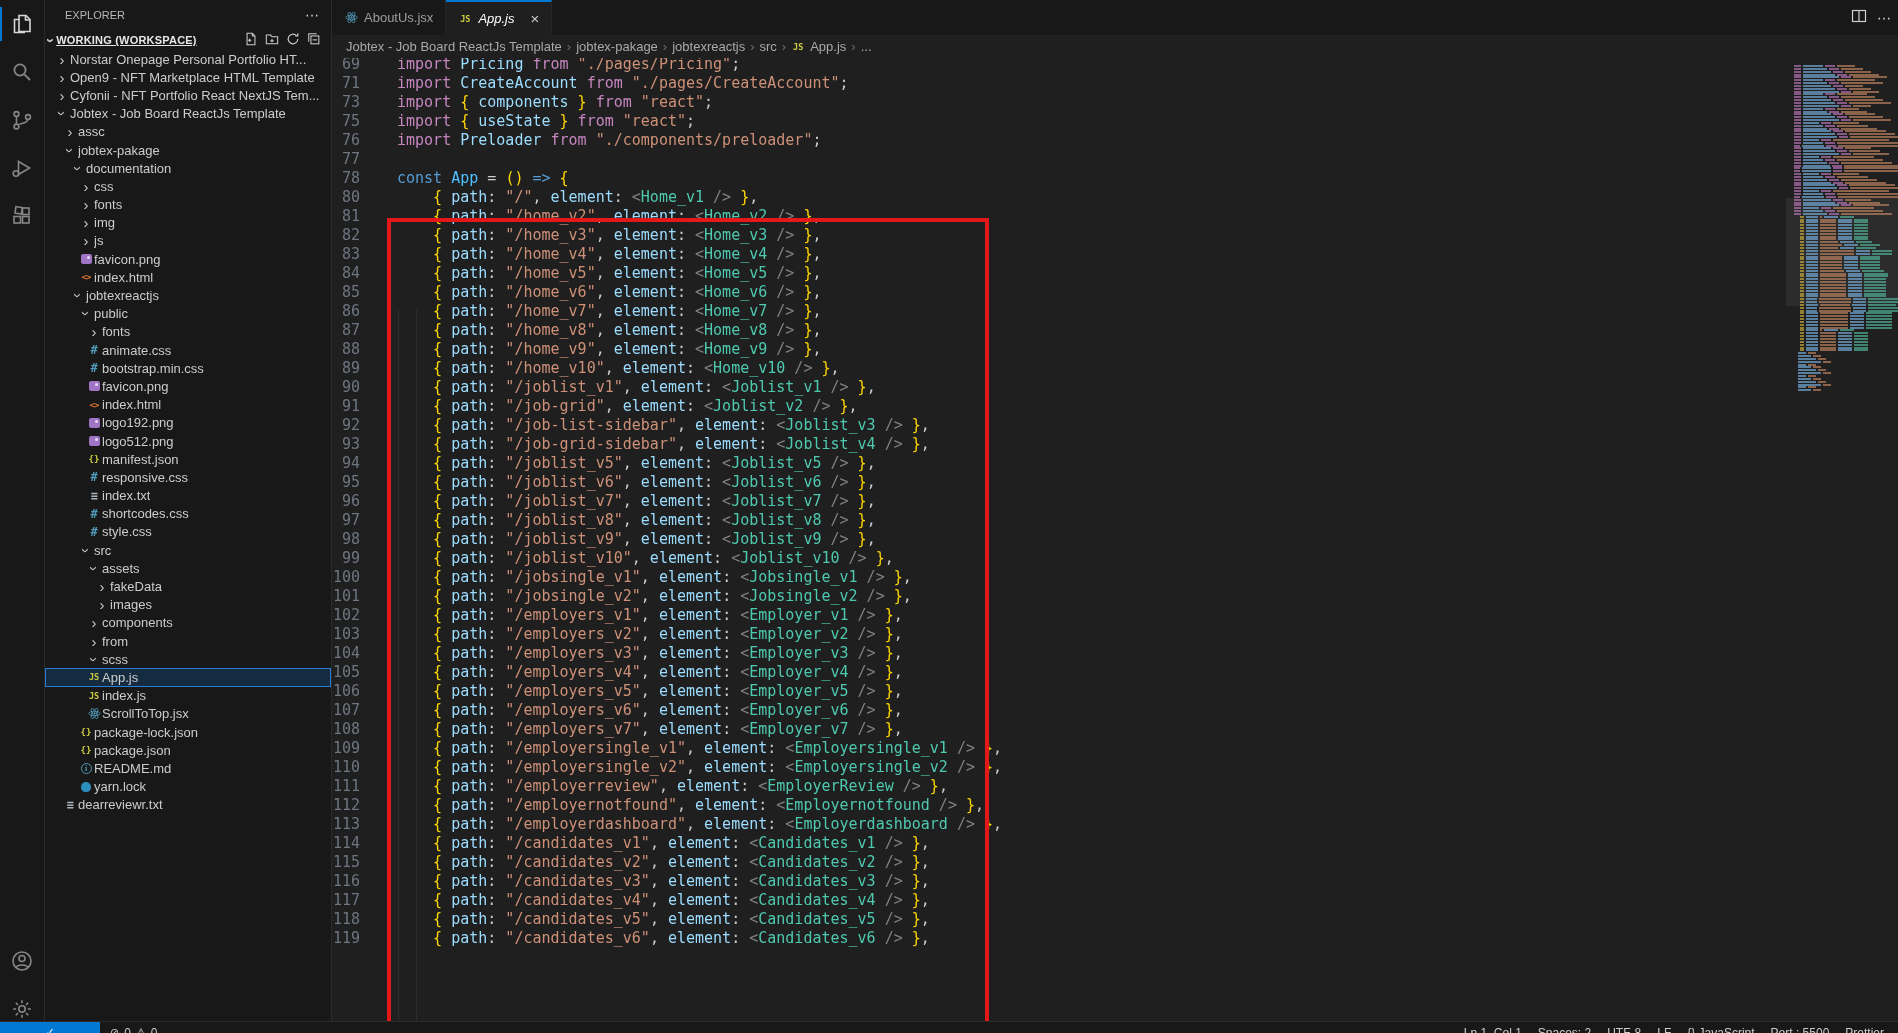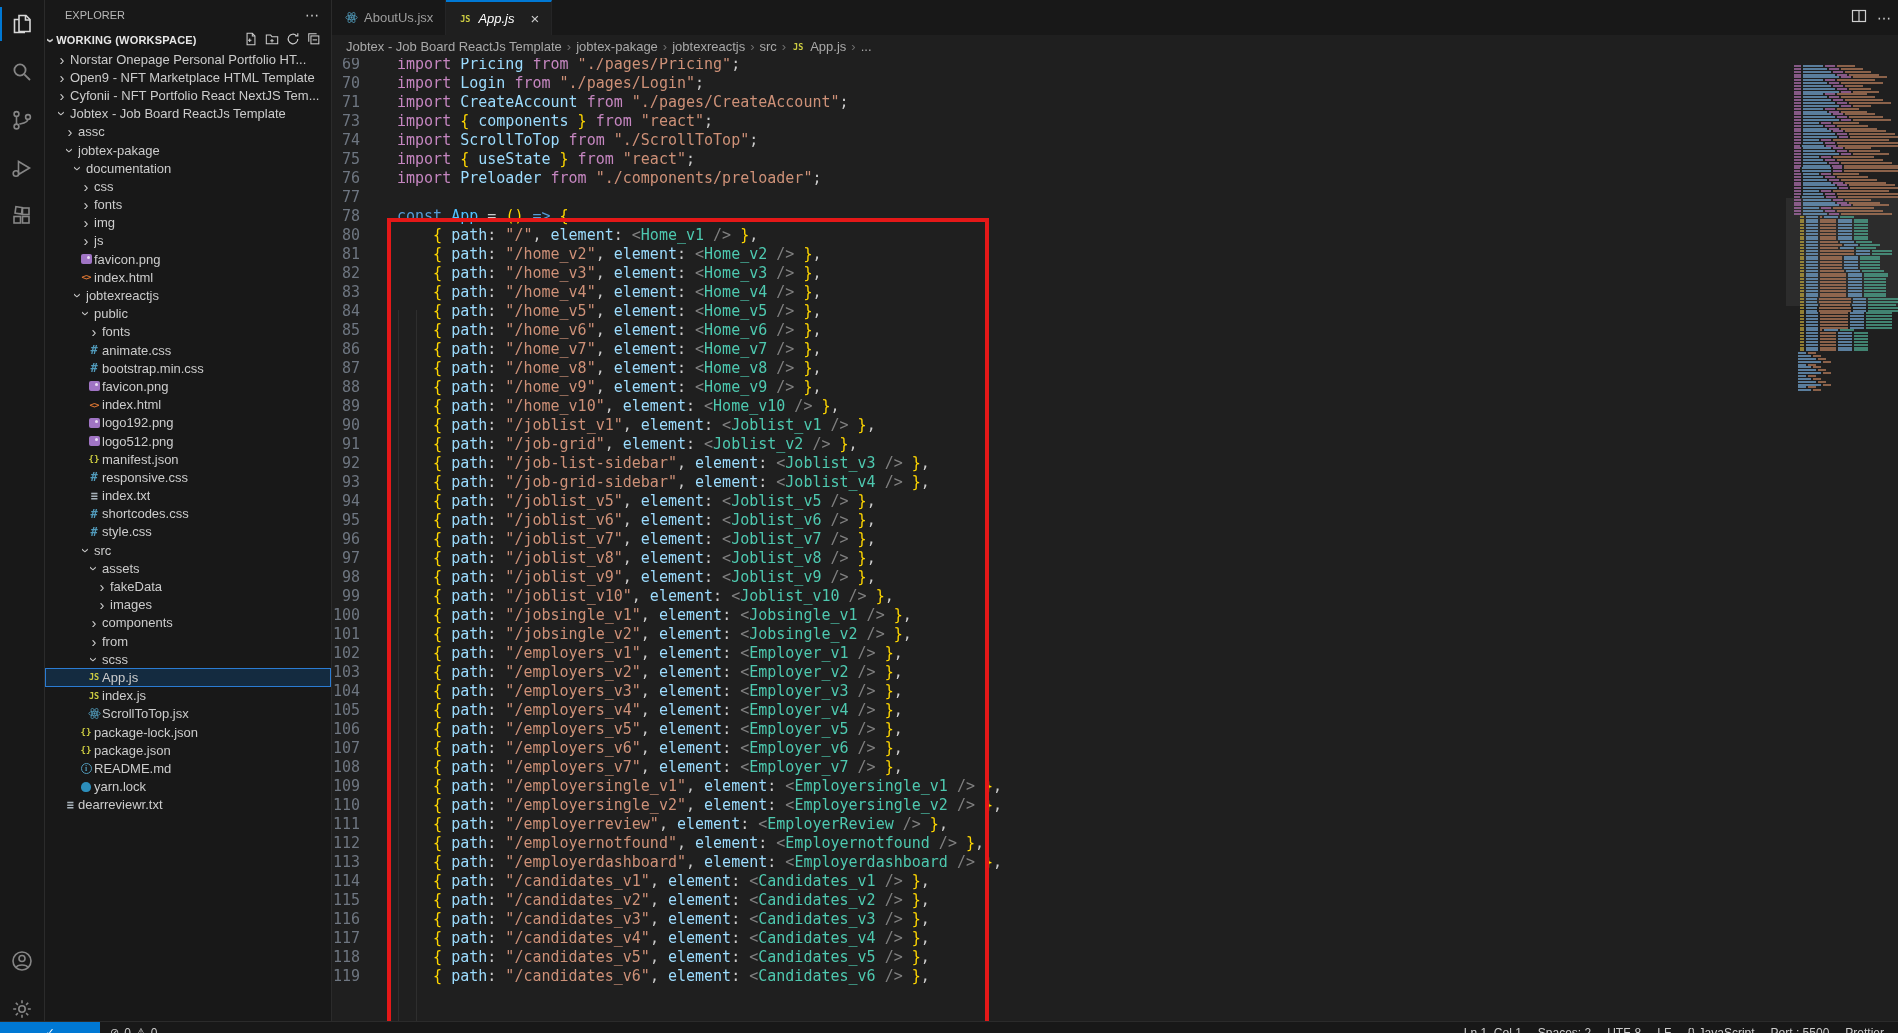--- a/index.html
+++ b/index.html
@@ -17,21 +17,21 @@
   .ab-item svg { width:24px; height:24px; }
 
   
   .sidebar { width:287px; background:#181818; border-right:1px solid #2b2b2b; flex:none;
     display:flex; flex-direction:column; color:#cccccc; z-index:7; overflow:hidden; }
   .sb-title { height:30px; display:flex; align-items:center; justify-content:space-between;
     padding:0 12px 0 20px; font-size:11px; color:#b8b8b8; }
   .sb-more { color:#cccccc; font-size:14px; cursor:pointer; }
   .sb-section { height:20px; display:flex; align-items:center; font-size:11px; font-weight:bold;
     color:#e7e7e7; padding:0 6px 0 4px; letter-spacing:.2px; }
-  .sb-section-label { flex:1; margin-left:2px; white-space:nowrap; overflow:hidden; }
+  .sb-section-label { flex:1; margin-left:2px; white-space:nowrap; overflow:hidden;text-decoration:underline; }
   .sb-actions { display:flex; gap:7px; align-items:center; margin-right:4px; }
   .sb-actions svg { width:14px; height:14px; }
 
   .tree { flex:none; }
   .trow { height:18.2px; display:flex; align-items:center; font-size:13px; white-space:nowrap;
     cursor:pointer; color:#cccccc; }
   .trow.selected { background:rgba(14,80,140,.35); outline:1px solid #2b7cd3; outline-offset:-1px; }
   .trow .slot { width:16px; flex:none; display:flex; align-items:center; justify-content:center; }
   .tlabel { overflow:hidden; text-overflow:clip; }
 
@@ -520,24 +520,22 @@
         <span class="bc-item">App.js</span>
         <span class="bc-sep">›</span>
         <span class="bc-item">...</span>
       </div>
 
     <div class="editor">
       <div class="guide g1"></div>
       <div class="guide g2"></div>
       <div class="code">
           <div class="line"><span class="ln">69</span><span class="lc"><span class="tk-k">import</span><span class="tk-v"> Pricing</span><span class="tk-k"> from</span><span class="tk-s"> "./pages/Pricing"</span><span class="tk-w">;</span></span></div>
-          <div class="line"><span class="ln">70</span><span class="lc"><span class="tk-k">import</span><span class="tk-v"> Login</span><span class="tk-k"> from</span><span class="tk-s"> "./pages/Login"</span><span class="tk-w">;</span></span></div>
           <div class="line"><span class="ln">71</span><span class="lc"><span class="tk-k">import</span><span class="tk-v"> CreateAccount</span><span class="tk-k"> from</span><span class="tk-s"> "./pages/CreateAccount"</span><span class="tk-w">;</span></span></div>
           <div class="line"><span class="ln">73</span><span class="lc"><span class="tk-k">import</span><span class="tk-g"> {</span><span class="tk-v"> components</span><span class="tk-g"> }</span><span class="tk-k"> from</span><span class="tk-s"> "react"</span><span class="tk-w">;</span></span></div>
-          <div class="line"><span class="ln">74</span><span class="lc"><span class="tk-k">import</span><span class="tk-v"> ScrollToTop</span><span class="tk-k"> from</span><span class="tk-s"> "./ScrollToTop"</span><span class="tk-w">;</span></span></div>
           <div class="line"><span class="ln">75</span><span class="lc"><span class="tk-k">import</span><span class="tk-g"> {</span><span class="tk-v"> useState</span><span class="tk-g"> }</span><span class="tk-k"> from</span><span class="tk-s"> "react"</span><span class="tk-w">;</span></span></div>
           <div class="line"><span class="ln">76</span><span class="lc"><span class="tk-k">import</span><span class="tk-v"> Preloader</span><span class="tk-k"> from</span><span class="tk-s"> "./components/preloader"</span><span class="tk-w">;</span></span></div>
           <div class="line"><span class="ln">77</span><span class="lc"></span></div>
           <div class="line"><span class="ln">78</span><span class="lc"><span class="tk-d">const</span><span class="tk-a"> App</span><span class="tk-w"> = </span><span class="tk-g">()</span><span class="tk-w"> </span><span class="tk-d">=&gt;</span><span class="tk-g"> {</span></span></div>
           <div class="line"><span class="ln">80</span><span class="lc"><span class="tk-g">    {</span><span class="tk-v"> path</span><span class="tk-w">:</span><span class="tk-s"> "/"</span><span class="tk-w">,</span><span class="tk-v"> element</span><span class="tk-w">:</span><span class="tk-n"> &lt;</span><span class="tk-t">Home_v1</span><span class="tk-n"> /&gt;</span><span class="tk-g"> }</span><span class="tk-w">,</span></span></div>
           <div class="line"><span class="ln">81</span><span class="lc"><span class="tk-g">    {</span><span class="tk-v"> path</span><span class="tk-w">:</span><span class="tk-s"> "/home_v2"</span><span class="tk-w">,</span><span class="tk-v"> element</span><span class="tk-w">:</span><span class="tk-n"> &lt;</span><span class="tk-t">Home_v2</span><span class="tk-n"> /&gt;</span><span class="tk-g"> }</span><span class="tk-w">,</span></span></div>
           <div class="line"><span class="ln">82</span><span class="lc"><span class="tk-g">    {</span><span class="tk-v"> path</span><span class="tk-w">:</span><span class="tk-s"> "/home_v3"</span><span class="tk-w">,</span><span class="tk-v"> element</span><span class="tk-w">:</span><span class="tk-n"> &lt;</span><span class="tk-t">Home_v3</span><span class="tk-n"> /&gt;</span><span class="tk-g"> }</span><span class="tk-w">,</span></span></div>
           <div class="line"><span class="ln">83</span><span class="lc"><span class="tk-g">    {</span><span class="tk-v"> path</span><span class="tk-w">:</span><span class="tk-s"> "/home_v4"</span><span class="tk-w">,</span><span class="tk-v"> element</span><span class="tk-w">:</span><span class="tk-n"> &lt;</span><span class="tk-t">Home_v4</span><span class="tk-n"> /&gt;</span><span class="tk-g"> }</span><span class="tk-w">,</span></span></div>
           <div class="line"><span class="ln">84</span><span class="lc"><span class="tk-g">    {</span><span class="tk-v"> path</span><span class="tk-w">:</span><span class="tk-s"> "/home_v5"</span><span class="tk-w">,</span><span class="tk-v"> element</span><span class="tk-w">:</span><span class="tk-n"> &lt;</span><span class="tk-t">Home_v5</span><span class="tk-n"> /&gt;</span><span class="tk-g"> }</span><span class="tk-w">,</span></span></div>
           <div class="line"><span class="ln">85</span><span class="lc"><span class="tk-g">    {</span><span class="tk-v"> path</span><span class="tk-w">:</span><span class="tk-s"> "/home_v6"</span><span class="tk-w">,</span><span class="tk-v"> element</span><span class="tk-w">:</span><span class="tk-n"> &lt;</span><span class="tk-t">Home_v6</span><span class="tk-n"> /&gt;</span><span class="tk-g"> }</span><span class="tk-w">,</span></span></div>

